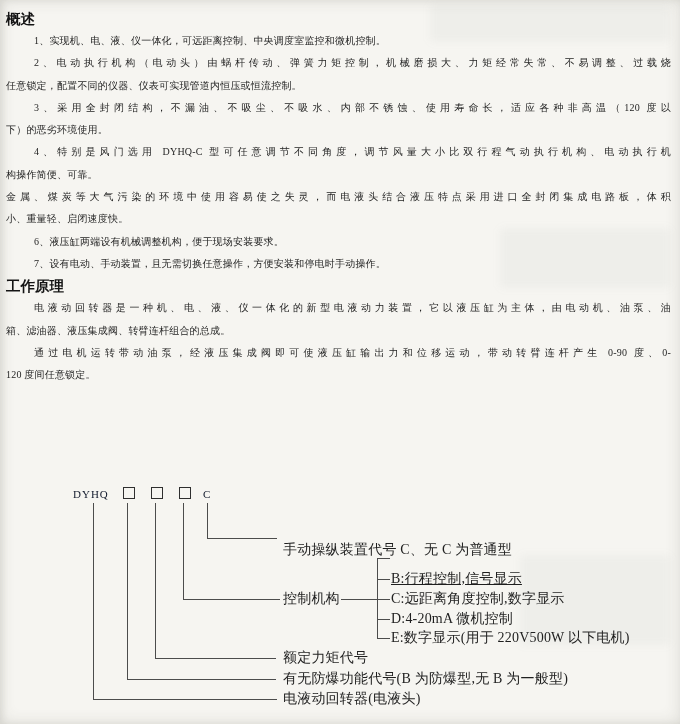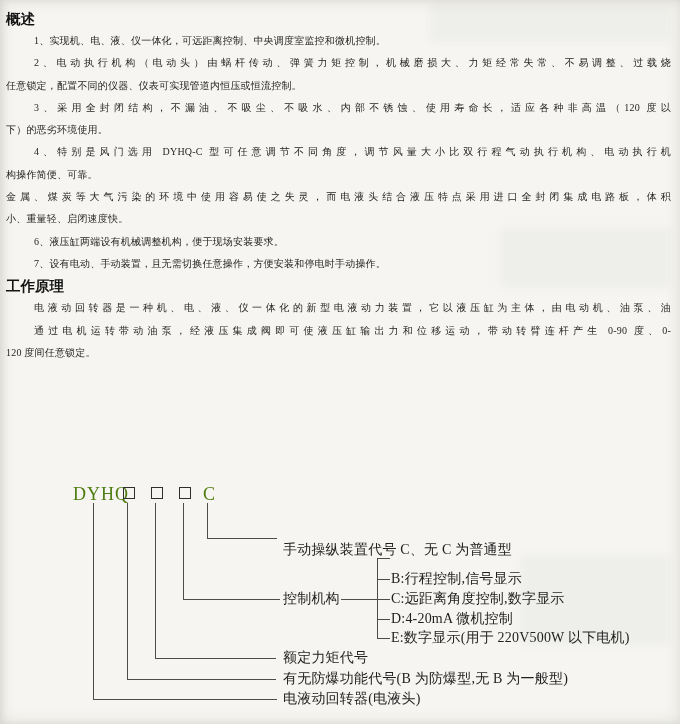--- a/index.html
+++ b/index.html
@@ -8,21 +8,21 @@
         box-shadow:inset 0 0 16px rgba(70,68,60,.14), inset 3px 0 6px rgba(60,58,50,.08);}
   .content{position:absolute;top:8px;left:6px;width:665px;color:#1f1f1f;}
   .heading{font-family:"Liberation Sans","DejaVu Sans",sans-serif;font-weight:bold;font-size:14.5px;
            height:22px;line-height:22px;color:#141414;}
   .ln{font-size:10px;height:22.3px;line-height:22.3px;white-space:nowrap;letter-spacing:.2px;}
   .ln.indent{text-indent:28px;}
   .ln.fill{white-space:normal;text-align:justify;text-align-last:justify;}
   .heading.model{margin-top:17px;}
   
   .diagram{position:absolute;left:0;top:480px;width:680px;height:244px;color:#1f1f1f;}
-  .code{position:absolute;font-size:18px;letter-spacing:1px;color:#4d7c0f;height:16px;line-height:16px;}
+  .code{position:absolute;font-size:11px;letter-spacing:1px;color:#0f172a;height:16px;line-height:16px;}
   .sq{position:absolute;width:10px;height:10px;border:1.5px solid #2f2f2f;background:transparent;}
   .vl{position:absolute;width:1px;background:#4c4c4c;}
   .hl{position:absolute;height:1px;background:#4c4c4c;}
   .lbl{position:absolute;font-size:14px;height:20px;line-height:20px;white-space:nowrap;letter-spacing:.2px;}
   .ghost{position:absolute;background:rgba(110,135,125,.055);filter:blur(4px);border-radius:4px;}
 </style>
 </head>
 <body>
 
 <div class="page">
@@ -42,20 +42,21 @@
     <div class="ln indent fill">4、特别是风门选用 DYHQ-C 型可任意调节不同角度，调节风量大小比双行程气动执行机构、电动执行机</div>
     <div class="ln">构操作简便、可靠。</div>
     <div class="ln fill">金属、煤炭等大气污染的环境中使用容易使之失灵，而电液头结合液压特点采用进口全封闭集成电路板，体积</div>
     <div class="ln">小、重量轻、启闭速度快。</div>
     <div class="ln indent">6、液压缸两端设有机械调整机构，便于现场安装要求。</div>
     <div class="ln indent">7、设有电动、手动装置，且无需切换任意操作，方便安装和停电时手动操作。</div>
 
     <div class="heading">工作原理</div>
 
     <div class="ln indent fill">电液动回转器是一种机、电、液、仪一体化的新型电液动力装置，它以液压缸为主体，由电动机、油泵、油</div>
+    <div class="ln">箱、滤油器、液压集成阀、转臂连杆组合的总成。</div>
     <div class="ln indent fill">通过电机运转带动油泵，经液压集成阀即可使液压缸输出力和位移运动，带动转臂连杆产生 0-90 度、0-</div>
     <div class="ln">120 度间任意锁定。</div>
 
   </div>
 
   <div class="diagram">
 
     <div class="code" style="left:73px;top:6px;">DYHQ</div>
     <div class="sq" style="left:123px;top:7px;"></div>
     <div class="sq" style="left:151px;top:7px;"></div>
@@ -77,21 +78,21 @@
 
     <div class="vl" style="left:377px;top:78px;height:81px;"></div>
     <div class="hl" style="left:377px;top:78px;width:13px;"></div>
     <div class="hl" style="left:377px;top:99px;width:13px;"></div>
     <div class="hl" style="left:377px;top:119px;width:13px;"></div>
     <div class="hl" style="left:377px;top:139px;width:13px;"></div>
     <div class="hl" style="left:377px;top:158px;width:13px;"></div>
 
     <div class="lbl" style="left:283px;top:60px;">手动操纵装置代号 C、无 C 为普通型</div>
     <div class="lbl" style="left:283px;top:109px;">控制机构</div>
-    <div class="lbl" style="left:391px;top:89px;">B:行程控制,信号显示</div>
+    <div class="lbl" style="left:391px;top:89px;text-decoration:underline;">B:行程控制,信号显示</div>
     <div class="lbl" style="left:391px;top:109px;">C:远距离角度控制,数字显示</div>
     <div class="lbl" style="left:391px;top:129px;">D:4-20mA 微机控制</div>
     <div class="lbl" style="left:391px;top:148px;">E:数字显示(用于 220V500W 以下电机)</div>
     <div class="lbl" style="left:283px;top:168px;">额定力矩代号</div>
     <div class="lbl" style="left:283px;top:189px;">有无防爆功能代号(B 为防爆型,无 B 为一般型)</div>
     <div class="lbl" style="left:283px;top:209px;">电液动回转器(电液头)</div>
   </div>
 
 </div>
 

